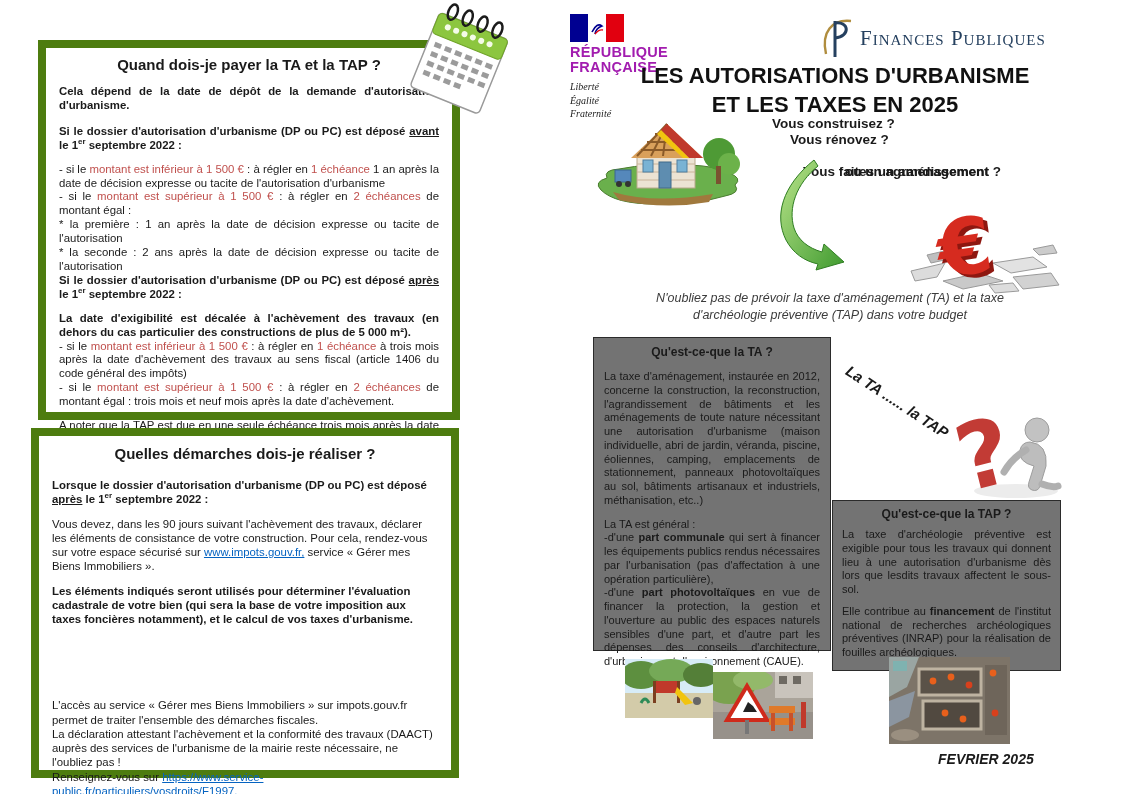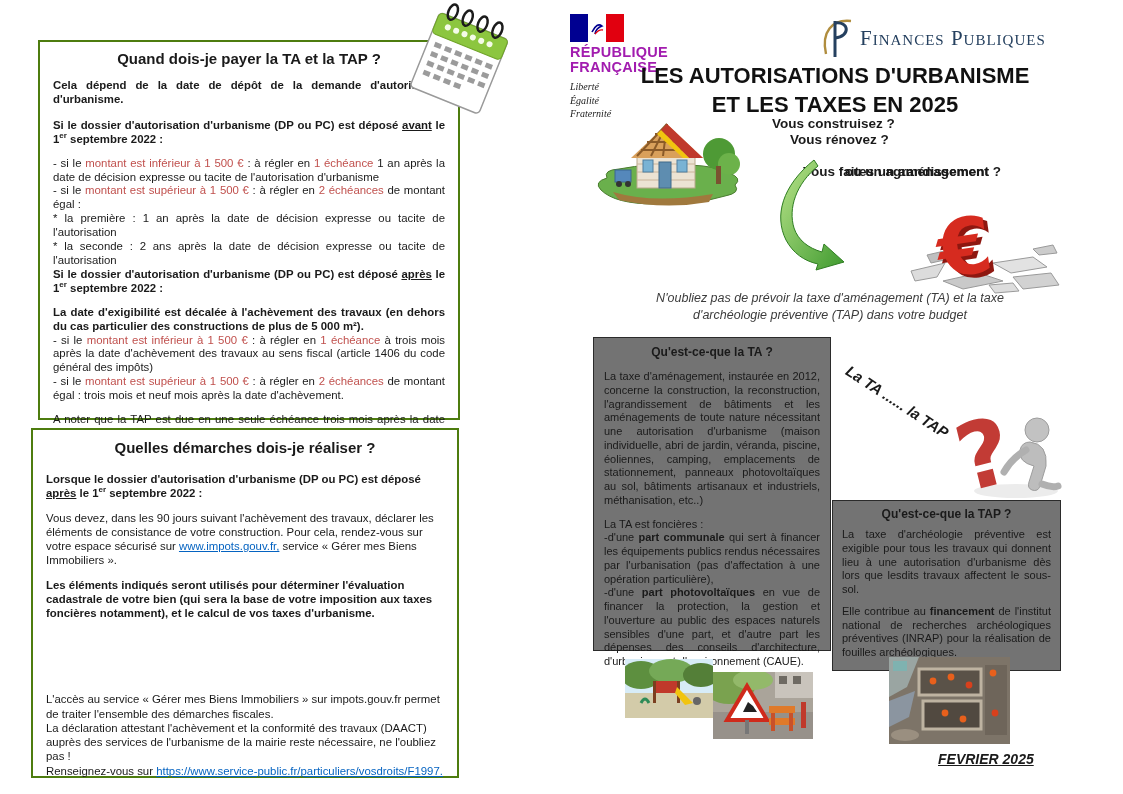--- a/index.html
+++ b/index.html
@@ -6,21 +6,21 @@
   #canvas{position:relative;width:1123px;height:794px;background:#ffffff;overflow:hidden;
           font-family:"Liberation Sans",sans-serif;color:#1a1a1a;}
   
   .b{font-weight:bold;}
   .u{text-decoration:underline;}
   .red{color:#c0504d;}
   .link{color:#0563c1;text-decoration:underline;}
   sup{font-size:70%;line-height:0;}
   p{margin:0;}
   
-  .bigbox{position:absolute;border:2px solid #4d7c0f;background:#fff;box-sizing:border-box;}
+  .bigbox{position:absolute;border:8px solid #4d7c0f;background:#fff;box-sizing:border-box;}
   #box1{left:38px;top:40px;width:422px;height:380px;padding:8px 13px;}
   #box2{left:31px;top:428px;width:428px;height:350px;padding:9px 13px;}
   .boxtitle{text-align:center;font-weight:bold;font-size:15px;margin:0 0 12px 0;}
   #box1 .body{font-size:11.4px;line-height:1.22;text-align:justify;}
   #box2 .body{font-size:11.4px;line-height:1.25;text-align:left;}
   .mb10{margin-bottom:10px;} .mb12{margin-bottom:12px;} .mb16{} .mb8{margin-bottom:8px;}
   
   #calendar{position:absolute;left:421px;top:8px;width:82px;height:102px;transform:rotate(22deg);}
   
   #rf-block{position:absolute;left:570px;top:14px;width:120px;}
@@ -45,21 +45,21 @@
   #tap-box{left:832px;top:500px;width:229px;height:171px;padding:6px 9px;}
   .smalltitle{text-align:center;font-weight:bold;font-size:12px;margin:0 0 10px 0;}
   #banner{position:absolute;left:852px;top:362px;transform:rotate(33deg);transform-origin:left top;
           font-weight:bold;font-style:italic;font-size:15px;white-space:nowrap;}
   #qfigure{position:absolute;left:938px;top:388px;}
   
   .photo{position:absolute;display:block;}
   #photo-playground{left:625px;top:659px;}
   #photo-roadworks{left:713px;top:672px;}
   #photo-dig{left:889px;top:657px;}
-  #footer-date{position:absolute;left:938px;top:751px;font-weight:bold;font-style:italic;font-size:14px;text-decoration:underline;}
+  #footer-date{position:absolute;left:938px;top:751px;font-weight:bold;font-style:italic;font-size:14px;}
 </style>
 </head>
 <body>
 
 <div id="canvas">
 
   <div id="box1" class="bigbox">
     <p class="boxtitle">Quand dois-je payer la TA et la TAP ?</p>
     <div class="body">
       <p class="b mb12">Cela dépend de la date de dépôt de la demande d'autorisation d'urbanisme.</p>
@@ -235,21 +235,21 @@
   </div>
 
   <div id="note">
     <div>N'oubliez pas de prévoir la taxe d'aménagement (TA) et la taxe</div>
     <div>d'archéologie préventive (TAP) dans votre budget</div>
   </div>
 
   <div id="ta-box" class="smallbox">
     <p class="smalltitle">Qu'est-ce-que la TA ?</p>
     <p class="mb10">La taxe d'aménagement, instaurée en 2012, concerne la construction, la reconstruction, l'agrandissement de bâtiments et les aménagements de toute nature nécessitant une autorisation d'urbanisme (maison individuelle, abri de jardin, véranda, piscine, éoliennes, camping, emplacements de stationnement, panneaux photovoltaïques au sol, bâtiments artisanaux et industriels, méthanisation, etc..)</p>
-    <p>La TA est foncières :</p>
+    <p>La TA est général :</p>
     <p><span>-d'une </span><span class="b">part communale</span><span> qui sert à financer les équipements publics rendus nécessaires par l'urbanisation (pas d'affectation à une opération particulière),</span></p>
     <p><span>-d'une </span><span class="b">part photovoltaïques</span><span> en vue de financer la protection, la gestion et l'ouverture au public des espaces naturels sensibles d'une part, et d'autre part les dépenses des conseils d'architecture, d'urbanisme et d'environnement (CAUE).</span></p>
   </div>
 
   <div id="banner">La TA ...... la TAP</div>
 
   <div id="qfigure">
     <svg width="132" height="112" viewBox="0 0 132 112">
       <ellipse cx="78" cy="103" rx="42" ry="7" fill="#ececec"></ellipse>
       <g transform="rotate(-14 55 60)">

